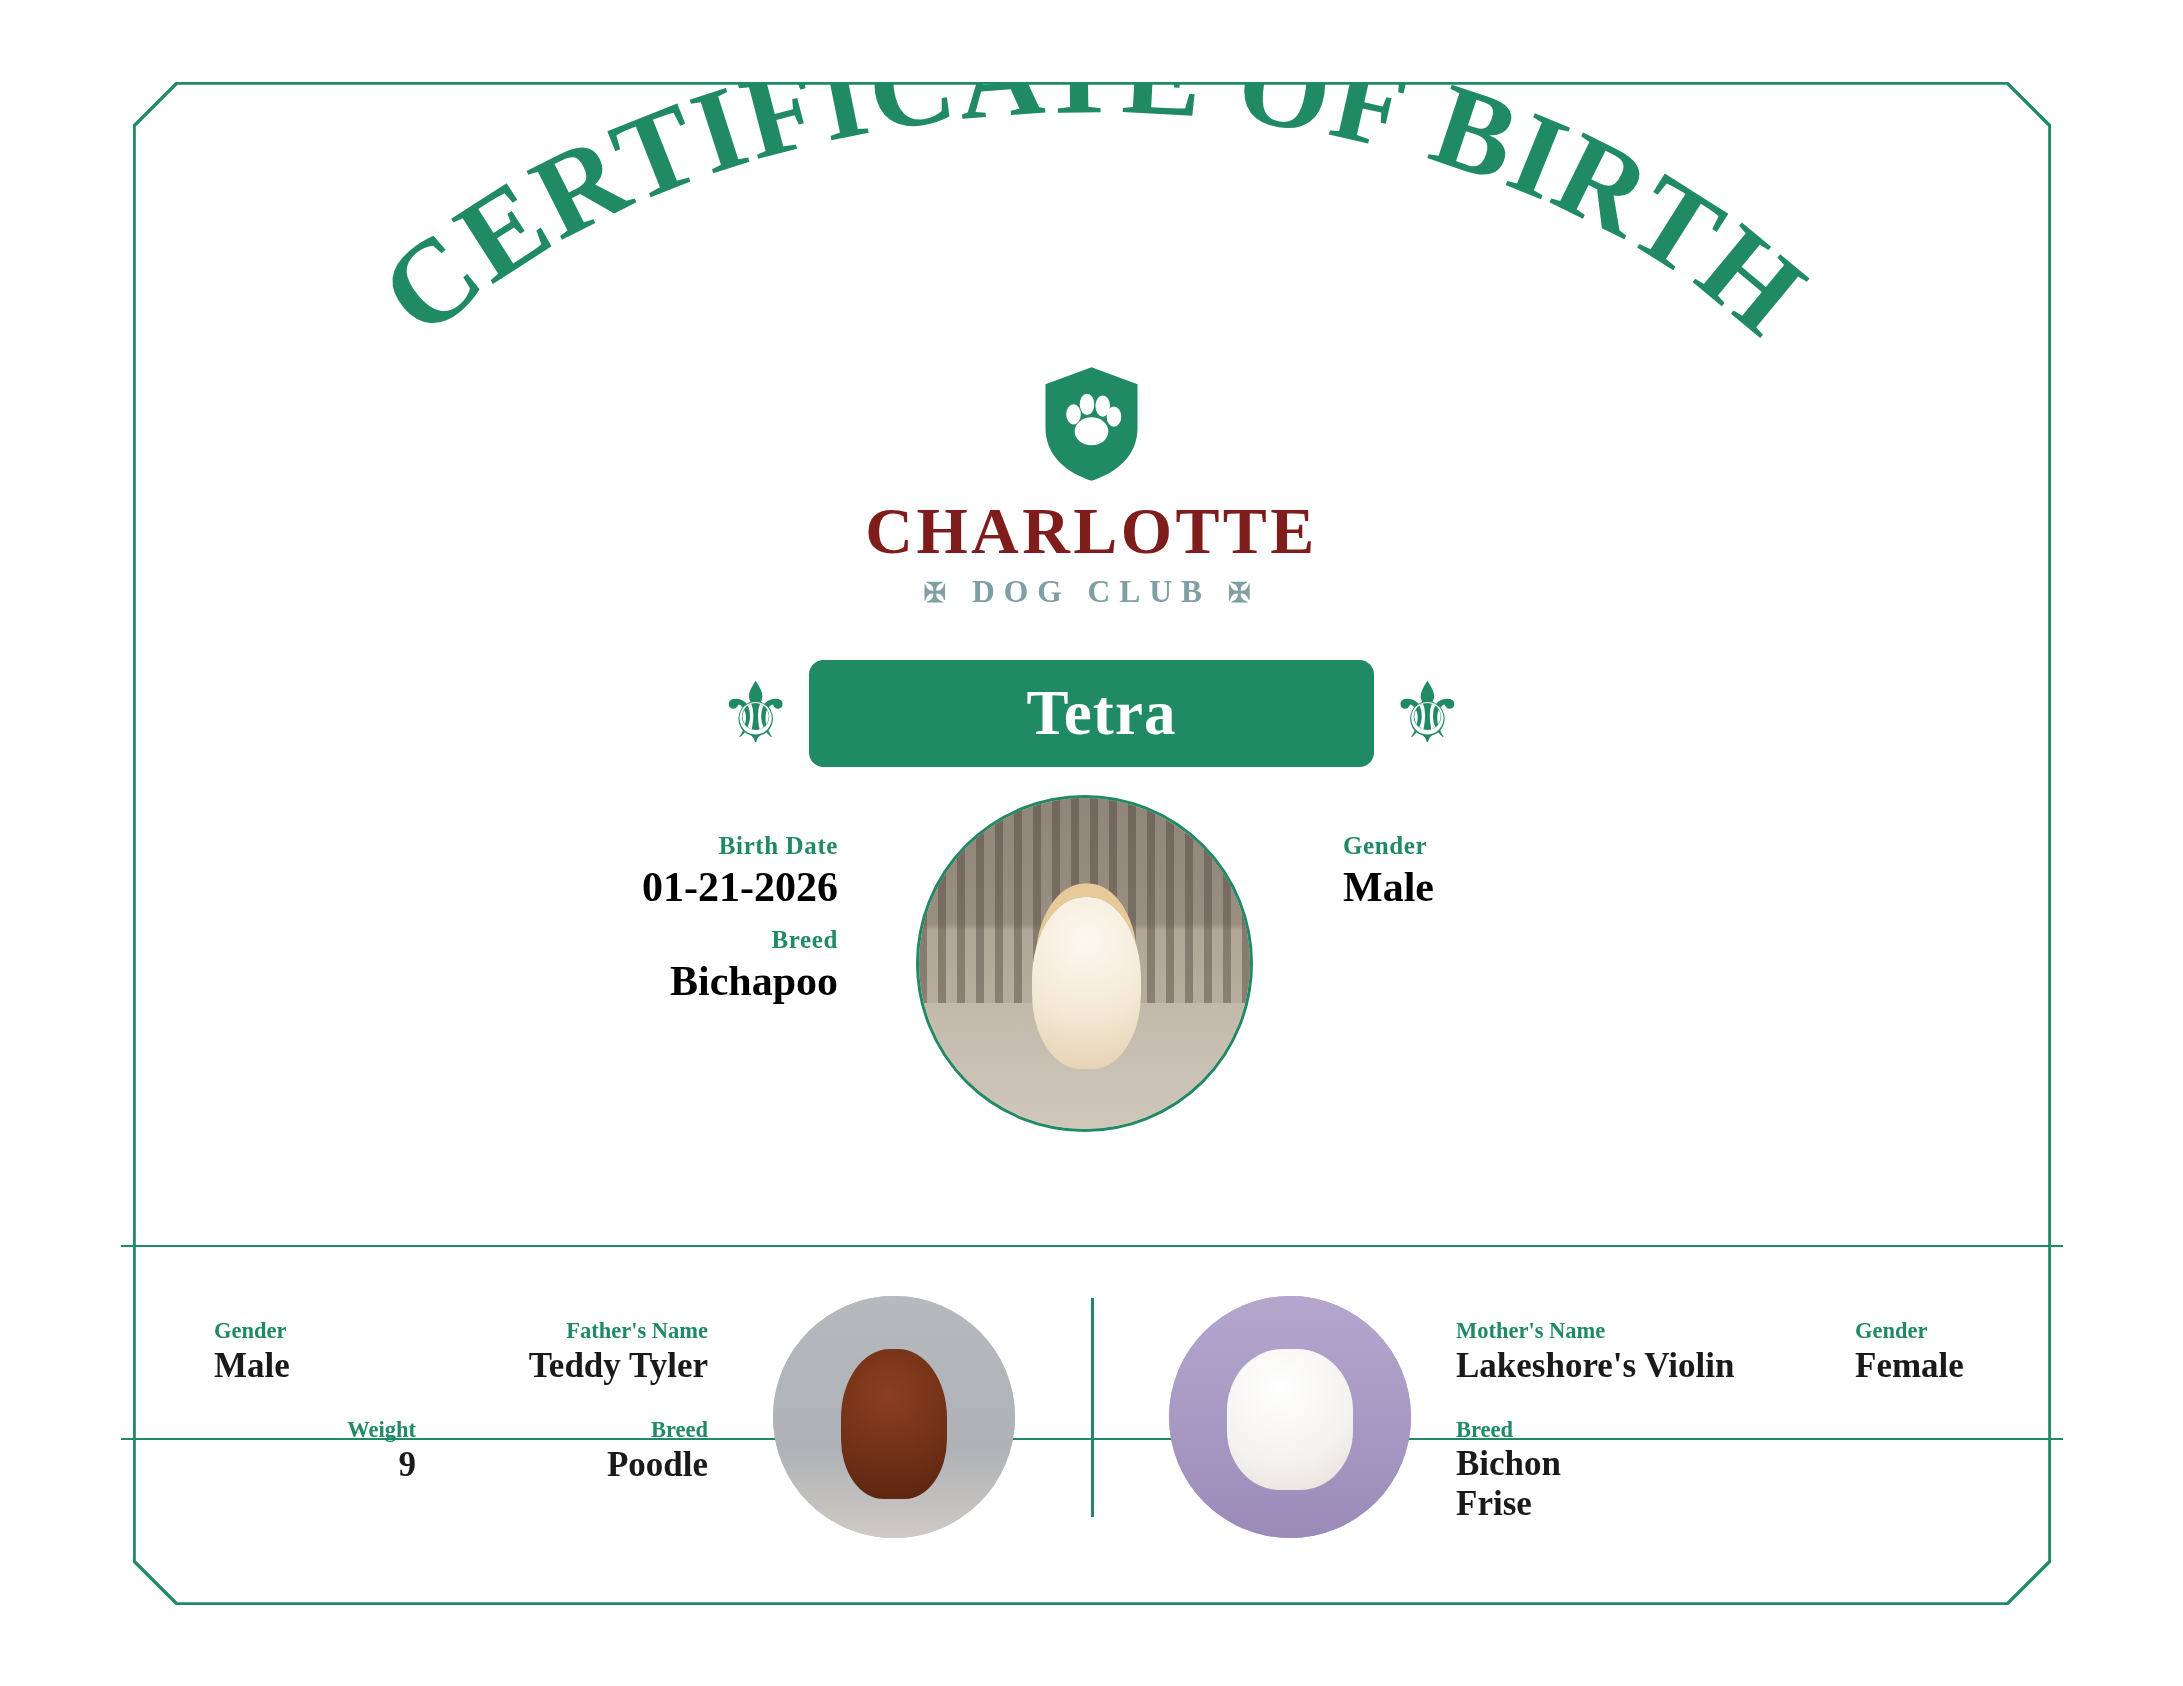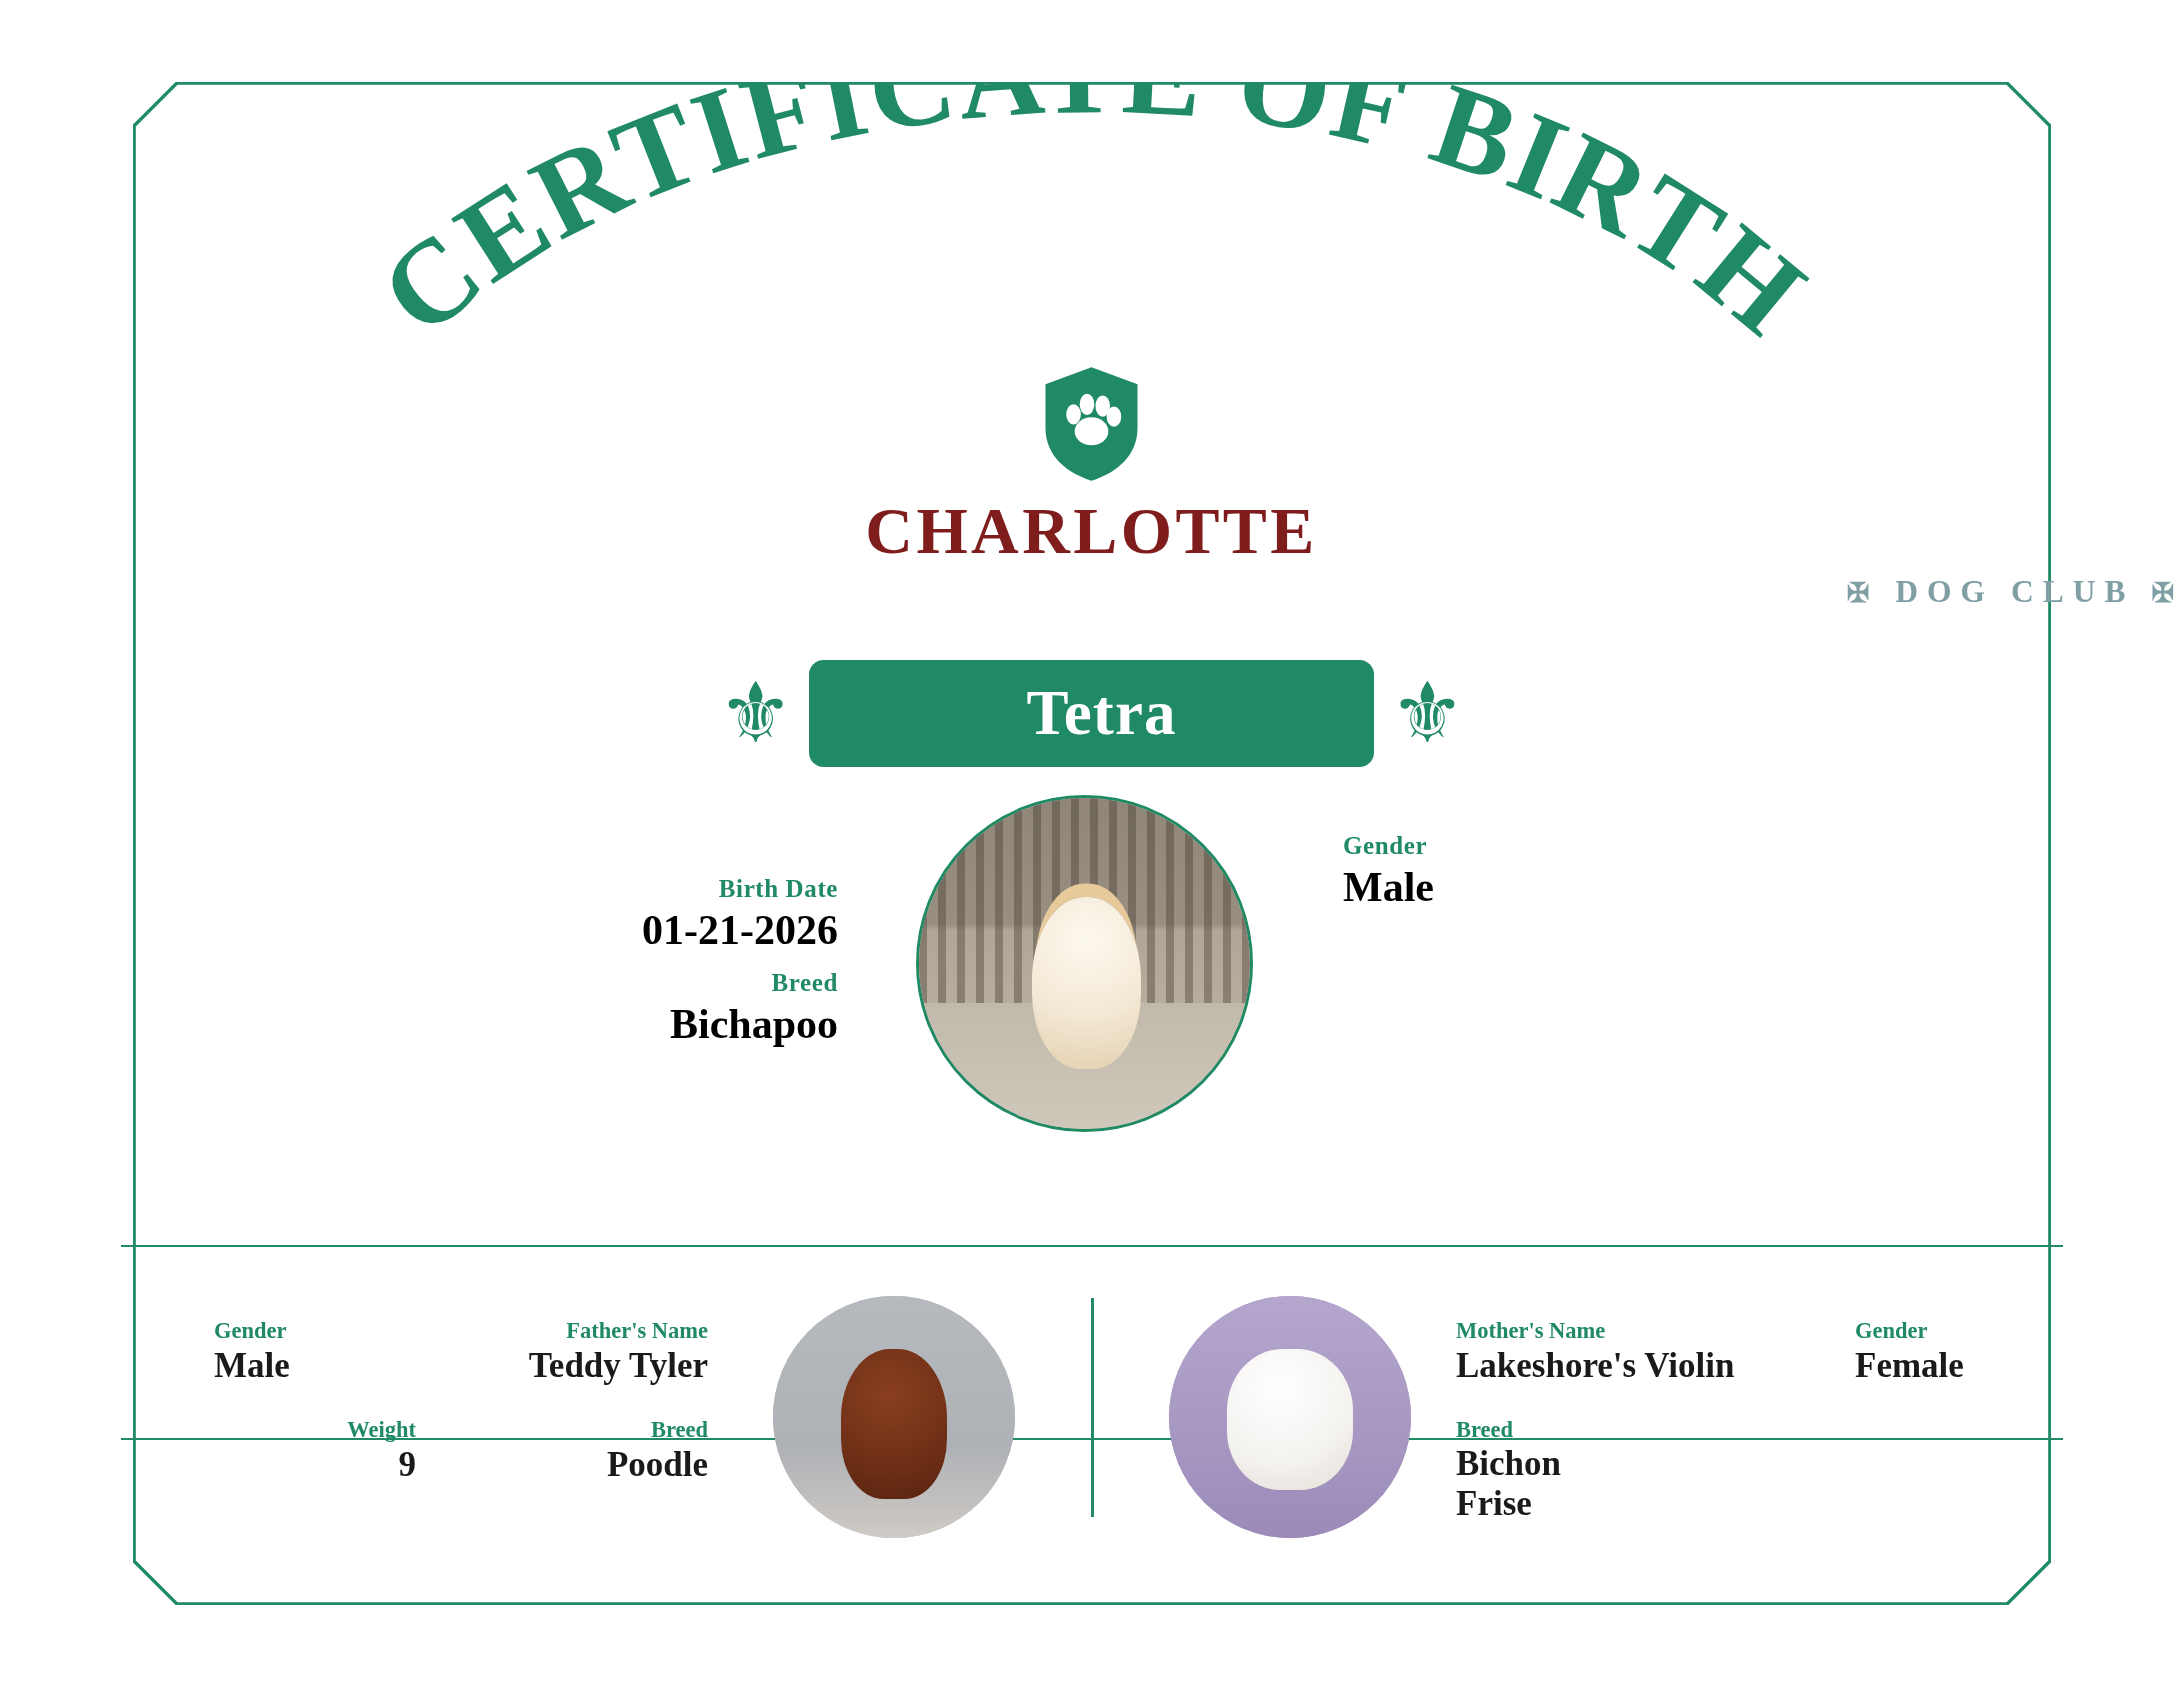--- a/index.html
+++ b/index.html
@@ -94,21 +94,20 @@
     color: #7f1d1d;
     letter-spacing: 3.4px;
   }
   .logo-sub {
     margin-top: 4.5px;
     font-family: "Liberation Serif", serif;
     font-size: 31.5px;
     font-weight: 700;
     color: #7f9fa5;
     letter-spacing: 9px;
-    text-align: right;
   }
   .logo-sub .fleur { color: #7f9fa5; font-size: 27px; }
 
   
   .banner-wrap {
     position: absolute;
     left: 0; right: 0;
     top: 660px;
     display: flex;
     align-items: center;
@@ -164,21 +163,21 @@
     color: #000000;
     font-family: "Liberation Serif", serif;
     font-weight: 700;
     font-size: 42px;
     margin-top: 3.4px;
   }
 
   .left-fields {
     position: absolute;
     left: 450px;
-    top: 875px;
+    top: 832px;
     width: 388px;
     text-align: right;
   }
   .left-fields .block + .block { margin-top: 14.6px; }
 
   .right-fields {
     position: absolute;
     left: 1343px;
     top: 832px;
     width: 393px;

